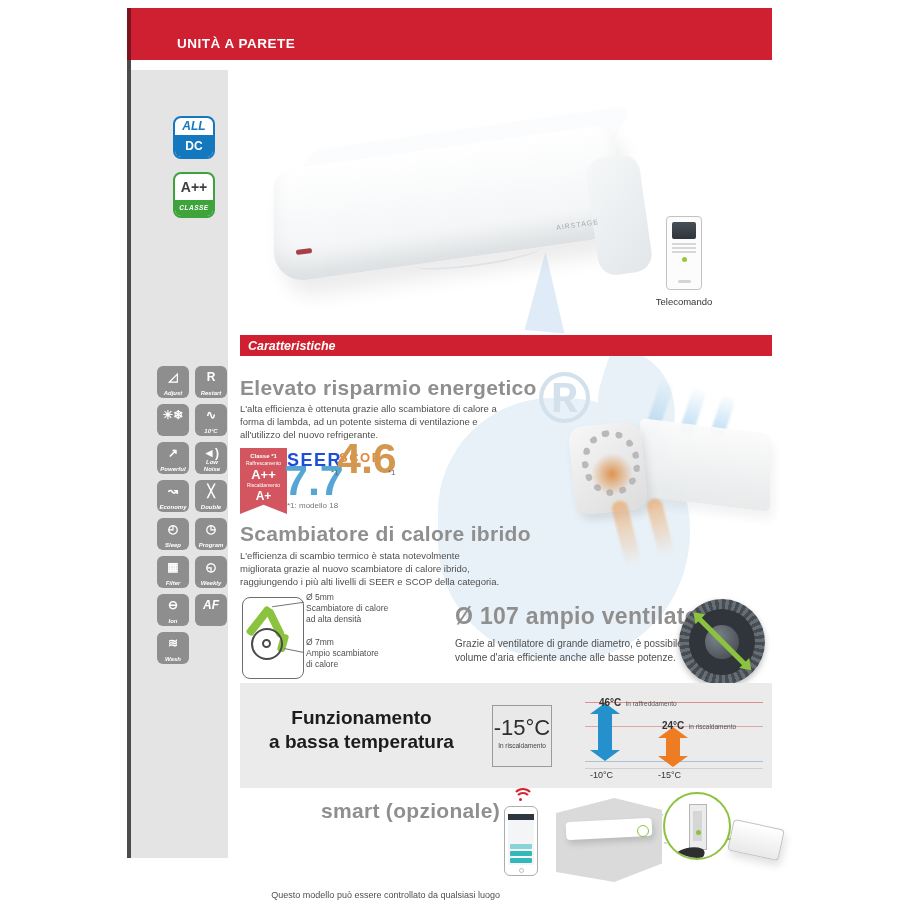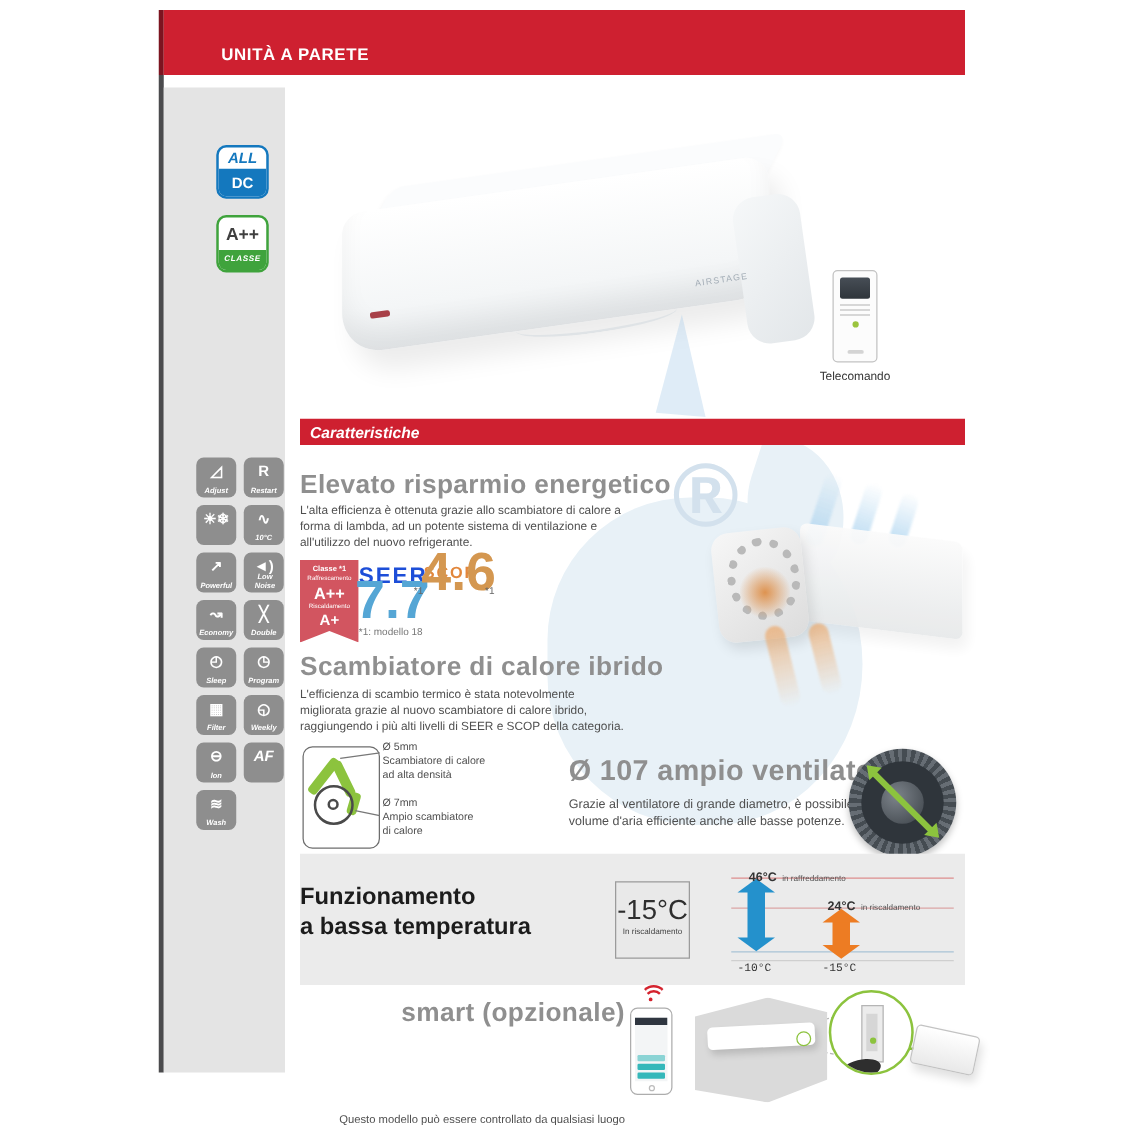--- a/index.html
+++ b/index.html
@@ -107,38 +107,38 @@
        background:repeating-conic-gradient(#454c52 0deg 5deg,#666d74 5deg 10deg);box-shadow:0 3px 6px rgba(0,0,0,.25);}
   .fan-mid{position:absolute;left:10px;top:10px;right:10px;bottom:10px;border-radius:50%;background:#2f353b;}
   .fan-hub{position:absolute;left:26px;top:26px;right:26px;bottom:26px;border-radius:50%;
            background:radial-gradient(circle at 35% 35%,#7c838a,#3c4248);}
   .fan-arrow{position:absolute;left:11px;top:40px;width:64px;height:5px;background:#8cc33e;transform:rotate(45deg);}
   .fan-arrow::before{content:"";position:absolute;left:-9px;top:-5px;border:7.5px solid transparent;border-right:10px solid #8cc33e;border-left:0;}
   .fan-arrow::after{content:"";position:absolute;right:-9px;top:-5px;border:7.5px solid transparent;border-left:10px solid #8cc33e;border-right:0;}
 
   
   .band{left:240px;top:683px;width:532px;height:105px;background:#ebebeb;}
-  .lt-title{left:240px;top:706px;width:243px;text-align:left;font-size:19px;font-weight:bold;color:#1c1c1c;line-height:24px;}
+  .lt-title{left:240px;top:706px;width:243px;text-align:center;font-size:19px;font-weight:bold;color:#1c1c1c;line-height:24px;}
   .lt-box{left:492px;top:705px;width:60px;height:62px;background:#e9e9e9;border:1px solid #9b9b9b;box-sizing:border-box;text-align:center;}
   .lt-box .v{display:block;margin-top:9px;font-size:22px;color:#2e2e2e;}
   .lt-box .c{display:block;margin-top:1px;font-size:6.5px;color:#444;}
   .hline{position:absolute;height:1px;}
   .varrow{position:absolute;width:30px;}
   .varrow .shaft{position:absolute;left:8px;right:8px;top:10px;bottom:10px;}
   .varrow .tri{position:absolute;left:0;width:0;height:0;border-left:15px solid transparent;border-right:15px solid transparent;}
   .a-blue .shaft{background:#2491cc;}
   .a-blue .tri.t{top:0;border-bottom:11px solid #2491cc;}
   .a-blue .tri.b{bottom:0;border-top:11px solid #2491cc;}
   .a-orange .shaft{background:#ed7c23;}
   .a-orange .tri.t{top:0;border-bottom:11px solid #ed7c23;}
   .a-orange .tri.b{bottom:0;border-top:11px solid #ed7c23;}
   .temp-lbl{position:absolute;color:#333;}
   .temp-lbl .big{font-size:10px;font-weight:bold;}
   .temp-lbl .cap{font-size:6.5px;color:#555;}
-  .temp-min{position:absolute;font-size:9px;color:#333;font-family:Liberation Mono, monospace;}
+  .temp-min{position:absolute;font-size:9px;color:#333;}
 
   
   .smart-title{left:250px;top:799px;width:250px;text-align:right;font-size:21px;line-height:23px;}
   .smart-body{left:252px;top:847px;width:248px;text-align:right;font-size:9px;line-height:1.4;color:#4f4f4f;margin-top:42px;}
   .phone{left:504px;top:806px;width:34px;height:70px;background:#fff;border:1.5px solid #adadad;border-radius:6px;box-sizing:border-box;}
   .phone .scr{position:absolute;left:3px;top:7px;right:3px;bottom:10px;background:#f3f5f6;overflow:hidden;}
   .phone .tb{position:absolute;left:0;right:0;top:0;height:6px;background:#2f3640;}
   .phone .row{position:absolute;left:2px;right:2px;height:5px;background:#35b8ba;border-radius:1px;}
   .phone .hm{position:absolute;left:50%;bottom:2px;width:5px;height:5px;margin-left:-2.5px;border:1px solid #bbb;border-radius:50%;box-sizing:border-box;}
   .wifi-arc{position:absolute;border:2px solid transparent;border-top-color:#d4232e;border-radius:50%;}

